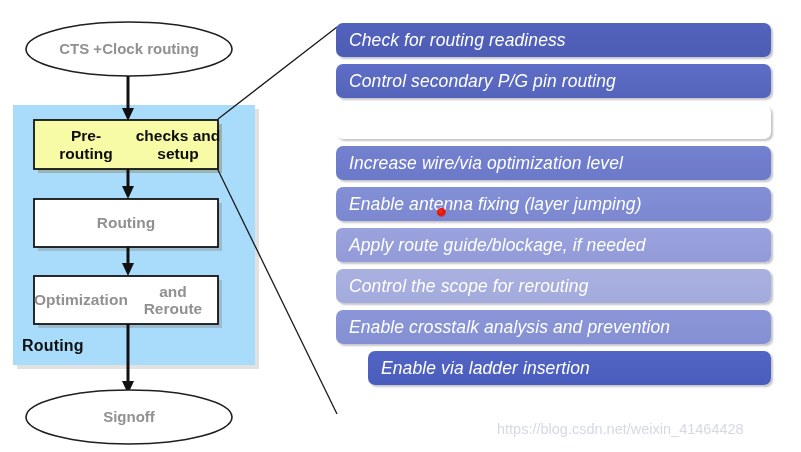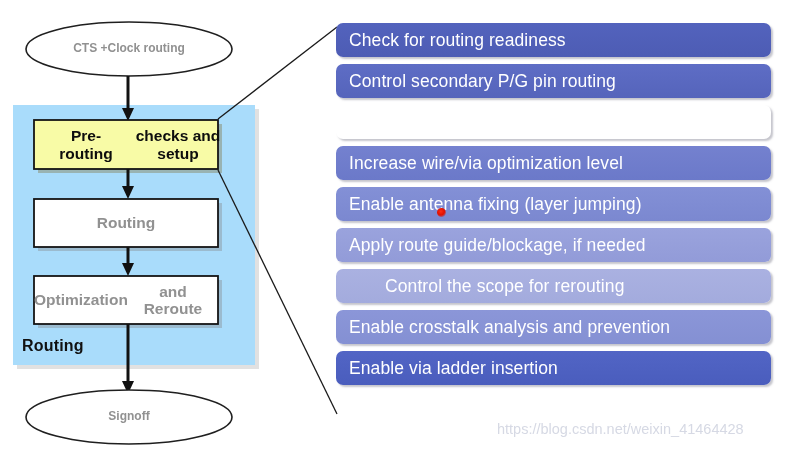--- a/index.html
+++ b/index.html
@@ -29,21 +29,21 @@
     position: absolute;
     display: flex;
     align-items: center;
     justify-content: center;
     text-align: center;
     line-height: 1.12;
     pointer-events: none;
   }
   .ellipse-label {
     color: #919191;
-    font-size: 12px;
+    font-size: 15px;
     font-weight: bold;
   }
   .box-label {
     color: #919191;
     font-size: 15.5px;
     font-weight: bold;
   }
   .yellow-label {
     color: #0d0d0d;
     font-size: 15.5px;
@@ -57,20 +57,21 @@
     font-weight: bold;
     letter-spacing: .2px;
   }
 
   
   #bar-list {
     position: absolute;
     left: 336px;
     top: 23px;
     width: 435px;
+    font-style: italic;
   }
   .bar {
     position: relative;
     height: 34px;
     margin-bottom: 7px;
     border-radius: 7px;
     box-shadow: 2px 2px 2px rgba(90,90,110,.35);
     display: flex;
     align-items: center;
   }
@@ -179,27 +180,27 @@
     </div>
     <div class="bar" style="background: linear-gradient(rgb(116, 129, 207) 0%, rgb(107, 121, 201) 100%);">
       <span class="bar-label">Increase wire/via optimization level</span>
     </div>
     <div class="bar" style="background: linear-gradient(rgb(131, 144, 214) 0%, rgb(123, 136, 208) 100%); text-align: center;">
       <span class="bar-label">Enable antenna fixing (layer jumping)</span>
     </div>
     <div class="bar" style="background: linear-gradient(rgb(154, 163, 221) 0%, rgb(146, 155, 216) 100%); border-radius: 6px;">
       <span class="bar-label">Apply route guide/blockage, if needed</span>
     </div>
-    <div class="bar" style="background: linear-gradient(rgb(170, 177, 225) 0%, rgb(163, 171, 221) 100%); padding-left: 36px;">
+    <div class="bar" style="background: linear-gradient(rgb(170, 177, 225) 0%, rgb(163, 171, 221) 100%);">
       <span class="bar-label">Control the scope for rerouting</span>
     </div>
     <div class="bar" style="background: linear-gradient(rgb(139, 150, 216) 0%, rgb(132, 144, 211) 100%);">
       <span class="bar-label">Enable crosstalk analysis and prevention</span>
     </div>
-    <div class="bar" style="background: linear-gradient(rgb(82, 101, 197) 0%, rgb(74, 93, 189) 100%);">
+    <div class="bar" style="background: linear-gradient(rgb(82, 101, 197) 0%, rgb(74, 93, 189) 100%); margin-left: 32px;">
       <span class="bar-label">Enable via ladder insertion</span>
     </div>
   </div>
 
   <div id="red-dot" style="left: 437px; top: 208px;"></div>
 
   <div id="watermark">https://blog.csdn.net/weixin_41464428</div>
 
 </div>
 

